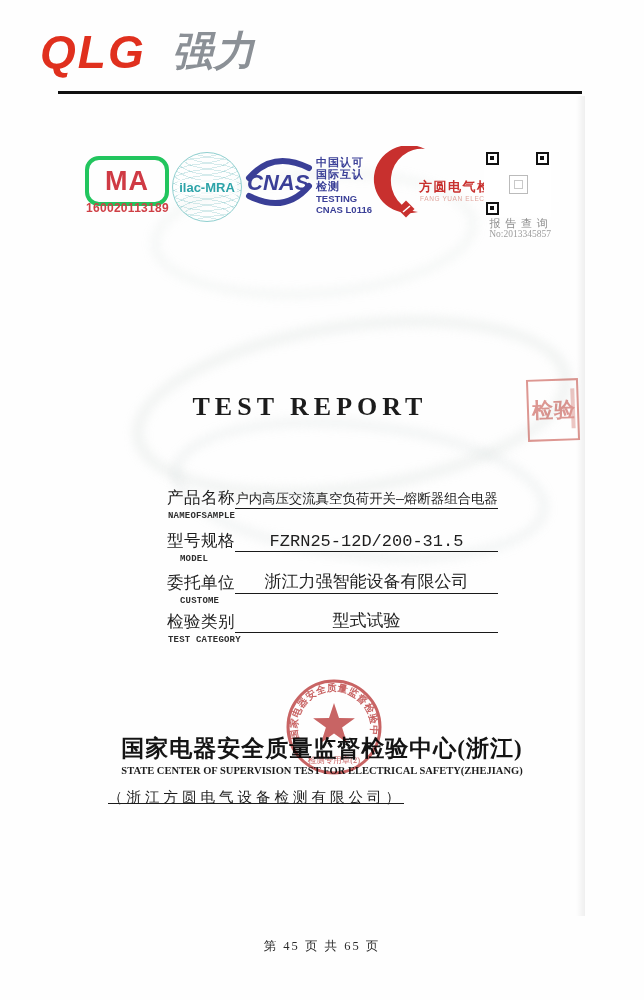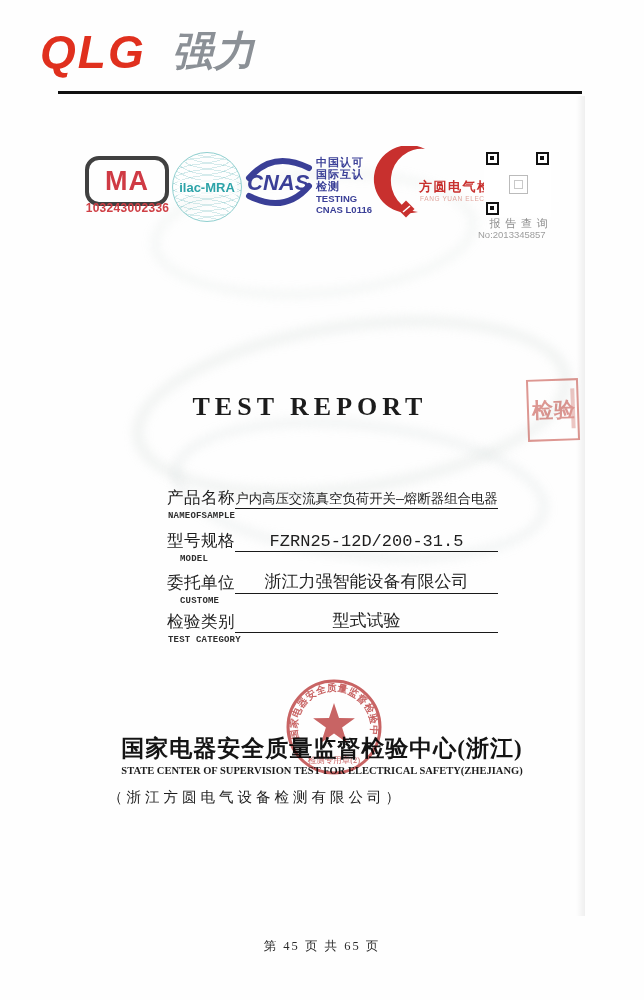--- a/index.html
+++ b/index.html
@@ -18,21 +18,21 @@
 
   
   .brand { position:absolute; left:40px; top:24px; display:flex; align-items:flex-end;
     font-family:"Liberation Sans", sans-serif; font-weight:bold; font-style:italic; }
   .brand-qlg { font-size:46px; color:#e0301e; letter-spacing:2px; }
   .brand-cn  { font-size:41px; color:#8b9096; font-style:italic; margin-left:26px; letter-spacing:1px; }
   .header-rule { position:absolute; left:58px; top:91px; width:524px; height:2.5px; background:#111; }
 
   
   .cma-box { position:absolute; left:85px; top:156px; width:76px; height:42px;
-    border:4px solid #404040; border-radius:14px; display:flex; align-items:center; justify-content:center; }
+    border:4px solid #22c55e; border-radius:14px; display:flex; align-items:center; justify-content:center; }
   .cma-letters { font-family:"Liberation Sans", sans-serif; font-weight:bold; font-size:27px; color:#cf3a44; letter-spacing:1px; }
   .cma-number { position:absolute; left:80px; top:201px; width:95px; text-align:center;
     font-family:"Liberation Sans", sans-serif; font-weight:bold; font-size:12px; color:#cf4046; letter-spacing:0.3px; }
 
   .ilac-circle { position:absolute; left:172px; top:152px; width:68px; height:68px; border-radius:50%;
     border:1.5px solid #8fcfcf;
     background:
       repeating-radial-gradient(circle at 50% -40%, rgba(90,178,182,0.25) 0 1px, transparent 1px 6px),
       repeating-radial-gradient(circle at 50% 140%, rgba(90,178,182,0.25) 0 1px, transparent 1px 6px);
     display:flex; align-items:center; justify-content:center; }
@@ -56,22 +56,22 @@
       repeating-linear-gradient(90deg, #2b2b2b 0 3px, transparent 3px 7px, #2b2b2b 7px 9px, transparent 9px 14px);
     background-blend-mode:screen; outline:2px solid #fff; }
   .qr-finder { position:absolute; width:13px; height:13px; border:2.5px solid #111; background:#fff; box-sizing:border-box; }
   .qr-finder::after { content:""; position:absolute; left:2px; top:2px; width:4px; height:4px; background:#111; }
   .qr-f-tl { left:0; top:0; } .qr-f-tr { right:0; top:0; } .qr-f-bl { left:0; bottom:0; }
   .qr-center { position:absolute; left:23px; top:23px; width:17px; height:17px; background:#fff; border:1px solid #bbb;
     display:flex; align-items:center; justify-content:center; }
   .qr-center::after { content:""; width:7px; height:7px; border:1.5px solid #c9c9c9; }
   .qr-caption { position:absolute; left:480px; top:216px; width:78px; text-align:center;
     font-size:11px; color:#8d8d8d; letter-spacing:1px; }
-  .qr-number { position:absolute; left:478px; top:229px; width:84px; 
-    font-family:Liberation Sans, sans-serif; font-size:9.5px; color:#9d9d9d; }
+  .qr-number { position:absolute; left:478px; top:229px; width:84px; text-align:center;
+    font-family:Liberation Serif, serif; font-size:9.5px; color:#9d9d9d; }
 
   
   .title-cn { position:absolute; left:0; top:328px; width:620px; text-align:center;
     font-size:54px; font-weight:bold; letter-spacing:14px; color:#141414; }
   .title-en { position:absolute; left:0; top:392px; width:620px; text-align:center;
     font-size:26px; font-weight:bold; letter-spacing:5px; color:#1c1c1c; }
 
   
   .side-stamp { position:absolute; left:527px; top:379px; width:48px; height:58px;
     border:2.5px solid #db8d87; transform:rotate(-2deg); mix-blend-mode:multiply; opacity:0.9;
@@ -88,21 +88,21 @@
   .row-value.long { font-size:13.4px; letter-spacing:0; }
   .row-sub { font-size:9px; font-weight:bold; color:#2e2e2e; margin-top:2px; letter-spacing:0.2px; }
   .fr1 { top:487px; } .fr2 { top:530px; } .fr3 { top:570px; } .fr4 { top:609px; }
 
   
   .inst-cn { position:absolute; left:0; top:733px; width:644px; text-align:center;
     font-size:23px; font-weight:bold; letter-spacing:1px; color:#141414; }
   .inst-en { position:absolute; left:0; top:765px; width:644px; text-align:center;
     font-size:10.5px; font-weight:bold; color:#1c1c1c; }
   .inst-company { position:absolute; left:0; top:788px; width:512px; text-align:center;
-    font-size:14.5px; letter-spacing:4px; color:#1c1c1c; }
+    font-size:14.5px; letter-spacing:4px; color:#1c1c1c;text-decoration:underline; }
   .round-stamp { position:absolute; left:272px; top:665px; width:124px; height:124px;
     mix-blend-mode:multiply; opacity:0.85; }
 
   
   .footer { position:absolute; left:0; top:938px; width:644px; text-align:center;
     font-size:12.5px; color:#2a2a2a; letter-spacing:2px; }
 </style>
 </head>
 <body>
 
@@ -115,21 +115,21 @@
 
   <div class="brand">
     <span class="brand-qlg">QLG</span>
     <span class="brand-cn">强力</span>
   </div>
   <div class="header-rule"></div>
 
   <div class="cma-box">
     <span class="cma-letters">MA</span>
   </div>
-  <div class="cma-number">103243002336</div>
+  <div class="cma-number">160020113189</div>
 
   <div class="ilac-circle">
     <span class="ilac-label">ilac-MRA</span>
   </div>
 
   <svg class="cnas-svg" width="72" height="52" viewBox="0 0 72 52">
     <path d="M6,22 Q30,-6 66,12" fill="none" stroke="#3a3f97" stroke-width="6" stroke-linecap="round"></path>
     <path d="M66,30 Q42,58 6,40" fill="none" stroke="#3a3f97" stroke-width="6" stroke-linecap="round"></path>
     <text x="4" y="34" font-family="Liberation Sans, sans-serif" font-size="22" font-weight="bold" font-style="italic" fill="#3a3f97">CNAS</text>
   </svg>

